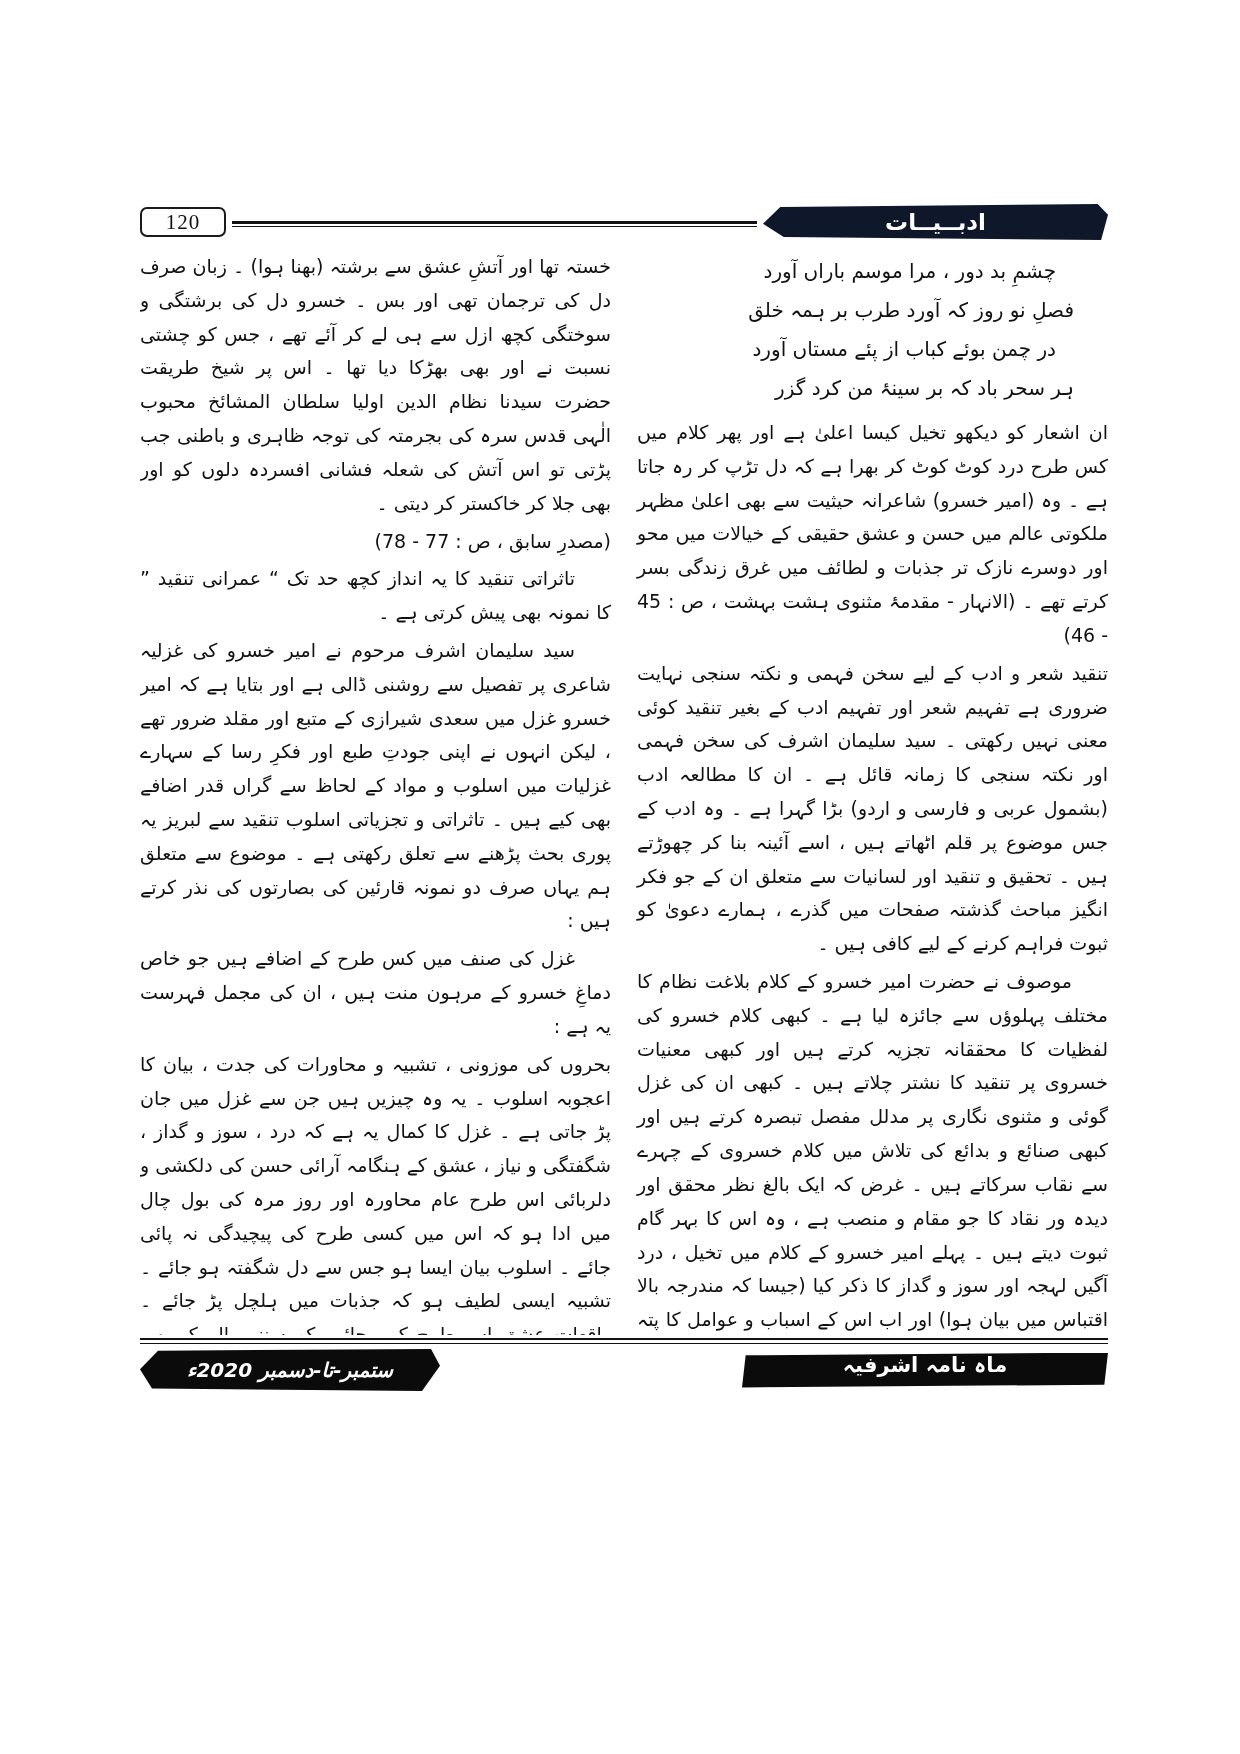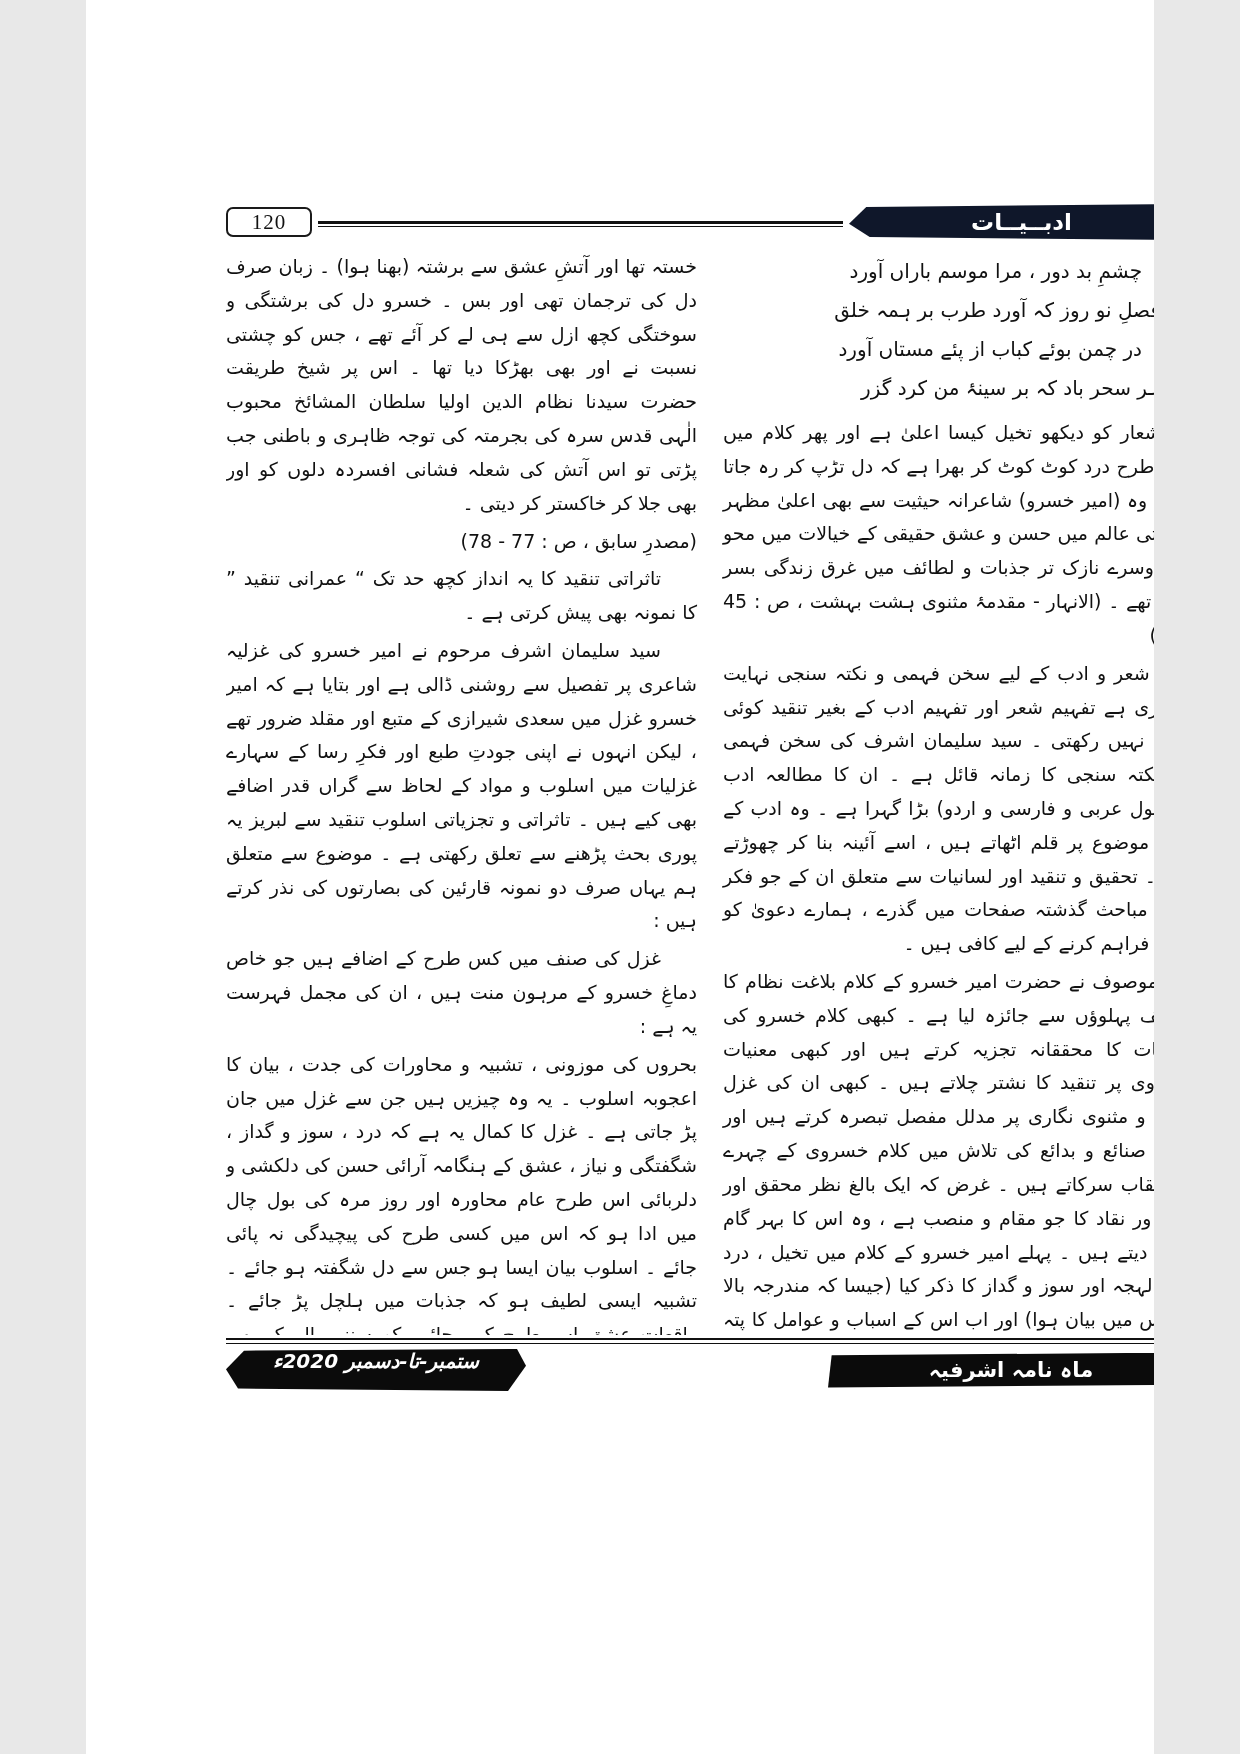--- a/index.html
+++ b/index.html
@@ -1,19 +1,19 @@
 <!DOCTYPE html>
 <html lang="ur" dir="ltr"><head>
 <meta charset="utf-8">
 <style>
   * { margin:0; padding:0; box-sizing:border-box; }
   html,body { background:#e8e8e8; }
   .page {
     position:relative;
-    width:1068px; height:1754px;
+    width:1240px; height:1754px;
     background:#ffffff;
     margin:0 auto;
     font-family:"DejaVu Sans", sans-serif;
     color:#111;
     overflow:hidden;
   }
   
   .header {
     position:absolute; top:202px; left:140px; width:968px; height:40px;
     display:flex; align-items:center;
@@ -64,29 +64,29 @@
     border-top:2px solid #111; border-bottom:1px solid #111;
   }
   .footer-banners {
     position:absolute; top:1348px; left:140px; width:968px; height:44px;
     display:flex; align-items:center; justify-content:space-between;
   }
   .footer-left-banner {
     width:300px; height:42px;
     background:#0b0b0b;
     clip-path:polygon(0% 48%, 6% 4%, 97% 0%, 100% 40%, 94% 100%, 4% 94%);
-    display:flex; align-items:flex-start; justify-content:center;
+    display:flex; align-items:center; justify-content:center;
     color:#fff; font-size:20px; font-weight:bold; font-style:italic;
     direction:rtl;
   }
   .footer-right-banner {
     width:366px; height:35px;
     background:#0b0b0b;
     clip-path:polygon(1% 8%, 100% 0%, 99% 92%, 0% 100%);
-    display:flex; align-items:center; justify-content:center;
+    display:flex; justify-content:center;
     color:#fff; font-size:21px; font-weight:bold;
     letter-spacing:1px;
     direction:rtl;
   }
 </style>
 </head>
 <body>
 
 <div class="page">
 

